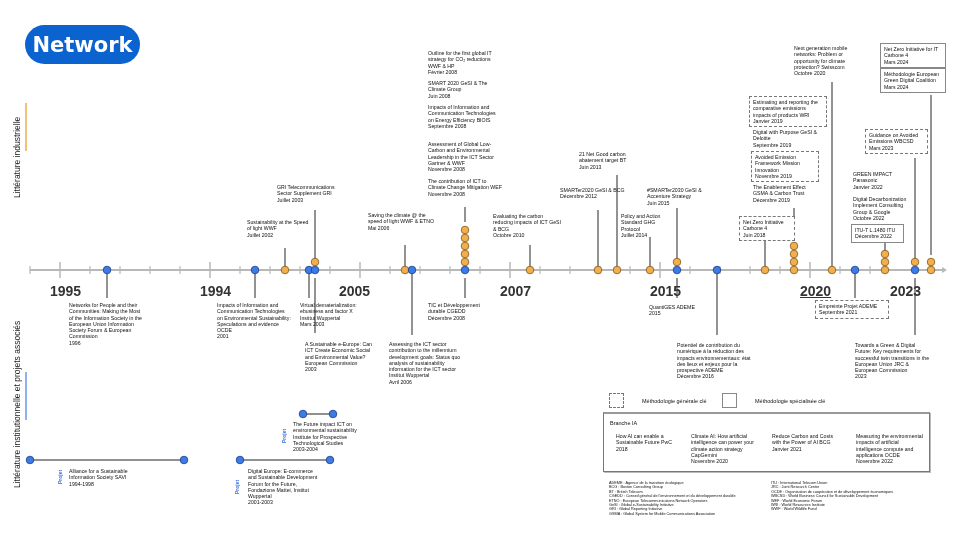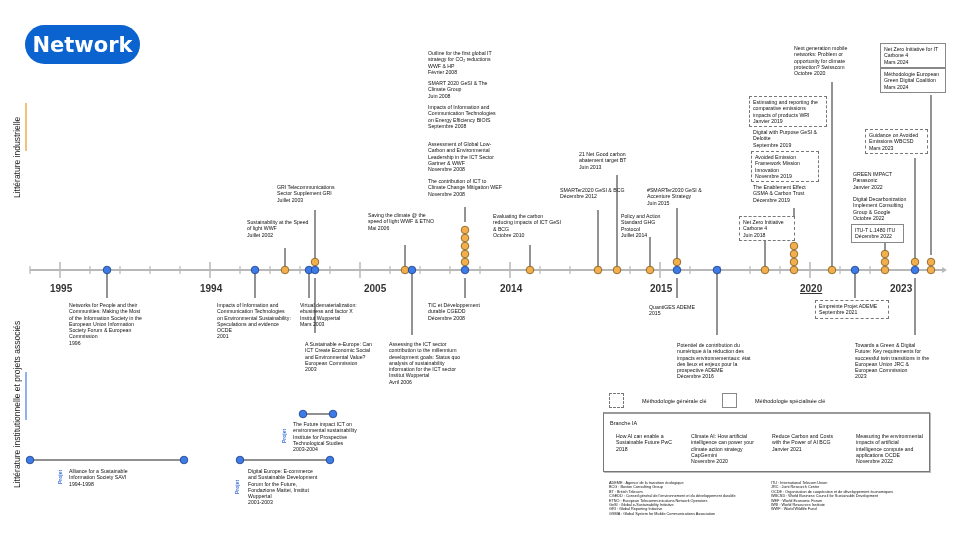--- a/index.html
+++ b/index.html
@@ -7,21 +7,21 @@
          font-family:"Liberation Sans", sans-serif; color:#111; }
   .pill { position:absolute; left:25px; top:25px; width:115px; height:39px; border-radius:20px;
           background:#0a63cf; color:#fff; font-family:"DejaVu Sans", sans-serif; font-weight:bold;
           font-size:21px; display:flex; align-items:center; justify-content:center; }
   .side-label { position:absolute; font-size:9px; color:#222; transform:rotate(-90deg); transform-origin:left top; white-space:nowrap; }
   .side-bar { position:absolute; width:2px; }
   svg { position:absolute; left:0; top:0; }
   .t { position:absolute; font-size:5.2px; line-height:6.3px; color:#111; white-space:normal; }
   .box-dash { border:1px dashed #777; padding:2px 3px; background:#fff; }
   .box-solid { border:1px solid #888; padding:2px 3px; background:#fff; }
-  .year { position:absolute; font-size:10px; font-weight:bold; color:#333; top:283px; }
+  .year { position:absolute; font-size:14px; font-weight:bold; color:#333; top:283px; }
   .legend { position:absolute; font-size:5.5px; display:flex; align-items:center; gap:10px; }
   .lg-sq { width:13px; height:13px; background:#fff; display:inline-block; margin-right:8px; vertical-align:middle; }
   .ia-box { position:absolute; left:603px; top:412px; width:325px; height:57px; border:1px solid #777;
             border-top:2px solid #999; box-shadow:1px 1px 0 #bbb; background:#fff; }
   .ia-title { position:absolute; left:6px; top:6px; font-size:5.5px; }
   .ia-col { position:absolute; top:19px; font-size:5.2px; line-height:6.3px; width:70px; }
   .abbr { position:absolute; font-size:3.8px; line-height:4.4px; color:#111; }
   .projet { position:absolute; font-size:5px; color:#3a6fd8; transform:rotate(-90deg); transform-origin:left top; font-weight:bold; }
 </style>
 </head>
@@ -156,22 +156,22 @@
       <circle cx="184" cy="460" r="3.8"></circle>
     <circle cx="240" cy="460" r="3.8"></circle>
       <circle cx="330" cy="460" r="3.8"></circle>
     <circle cx="303" cy="414" r="3.8"></circle>
       <circle cx="333" cy="414" r="3.8"></circle>
   </g>
 </svg>
 
 <div class="year" style="left:50px;">1995</div>
 <div class="year" style="left:200px;">1994</div>
-<div class="year" style="left:364px;">2005</div>
-<div class="year" style="left:500px;">2014</div>
+<div class="year" style="left:339px;">2005</div>
+<div class="year" style="left:500px;">2007</div>
 <div class="year" style="left:650px;">2015</div>
 <div class="year" style="left:800px;text-decoration:underline;">2020</div>
 <div class="year" style="left:890px;">2023</div>
 
 <div class="t" style="left:247px; top:219px; width:65px;">
   <span>Sustainability at the Speed of light</span> <span>WWF</span><br><span>Juillet 2002</span></div>
 <div class="t" style="left:277px; top:184px; width:68px;">
   <span>GRI Telecommunications Sector Supplement</span> <span>GRI</span><br><span>Juillet 2003</span></div>
 <div class="t" style="left:368px; top:212px; width:68px;">
   <span>Saving the climate @ the speed of light</span> <span>WWF &amp; ETNO</span><br><span>Mai 2006</span></div>

